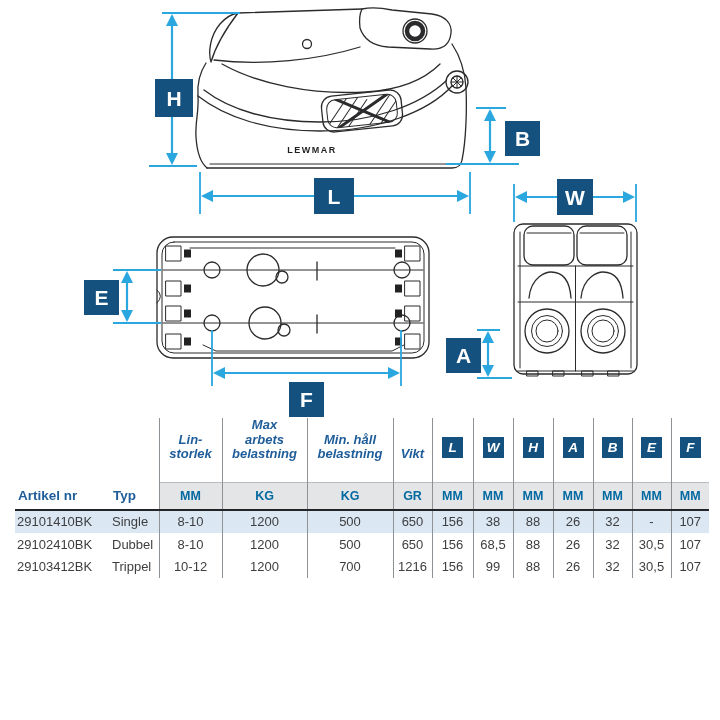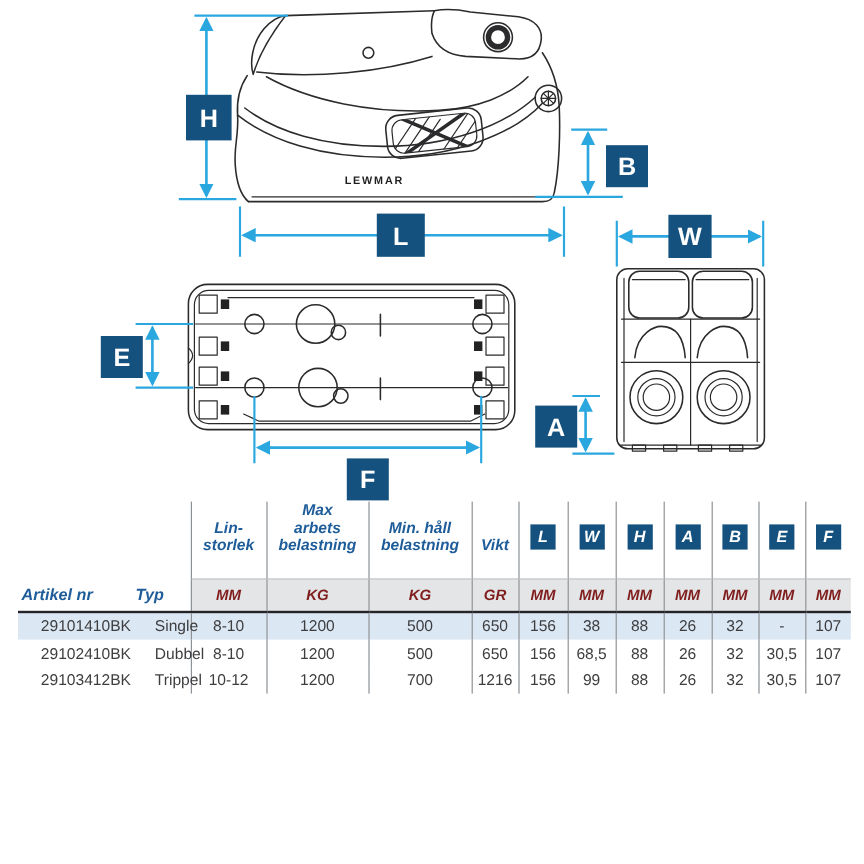--- a/index.html
+++ b/index.html
@@ -15,28 +15,28 @@
   .dbox{fill:#15517e;}
   .dtxt{fill:#ffffff;font-weight:bold;font-size:21px;font-family:"Liberation Sans",sans-serif;text-anchor:middle;}
 
   
   table.spec{position:absolute;left:15px;top:418px;width:694px;border-collapse:collapse;
              table-layout:fixed;font-family:"Liberation Sans",sans-serif;}
   tr.hdr-top th{vertical-align:bottom;font-weight:bold;color:#1e5d99;font-size:13px;
                 line-height:1.13;padding:0 0 20px 0;text-align:center;font-style:italic;}
   tr.hdr-top{height:59px;}
   th.multi{white-space:pre-line;}
-  tr.hdr-units{height:27px;font-style:italic;}
+  tr.hdr-units{height:27px;}
   th.name{text-align:left;color:#1e5d99;font-size:13.5px;font-weight:bold;padding:0 0 0 3px;
           vertical-align:middle;background:#fff;border-bottom:2.5px solid #232428;}
-  th.unit{background:#e4e5e7;color:#7f1d1d;font-weight:bold;text-align:center;vertical-align:middle;
+  th.unit{background:#e4e5e7;color:#0369a1;font-weight:bold;text-align:center;vertical-align:middle;
           border-top:1px solid #b9bcbf;border-bottom:2.5px solid #232428;font-size:12.5px;padding:0;}
   .bL{border-left:1px solid #8d9296;}
   tbody td{font-size:13px;color:#3e3e40;text-align:center;height:22.5px;padding:0;}
-  tbody td.left{text-align:left;padding-left:19px;margin-top:38px;}
+  tbody td.left{text-align:left;padding-left:2px;margin-top:38px;}
   tbody tr.alt{background:#dbe7f3;}
   .dimhdrbox{width:21px;height:21px;background:#15517e;color:#fff;font-weight:bold;text-align:center;
              line-height:21px;font-size:13.5px;margin:0 auto 4px auto;}
 </style>
 </head>
 <body>
 
 <div class="page">
 
   <svg class="diagram" width="720" height="418" viewBox="0 0 720 418">

